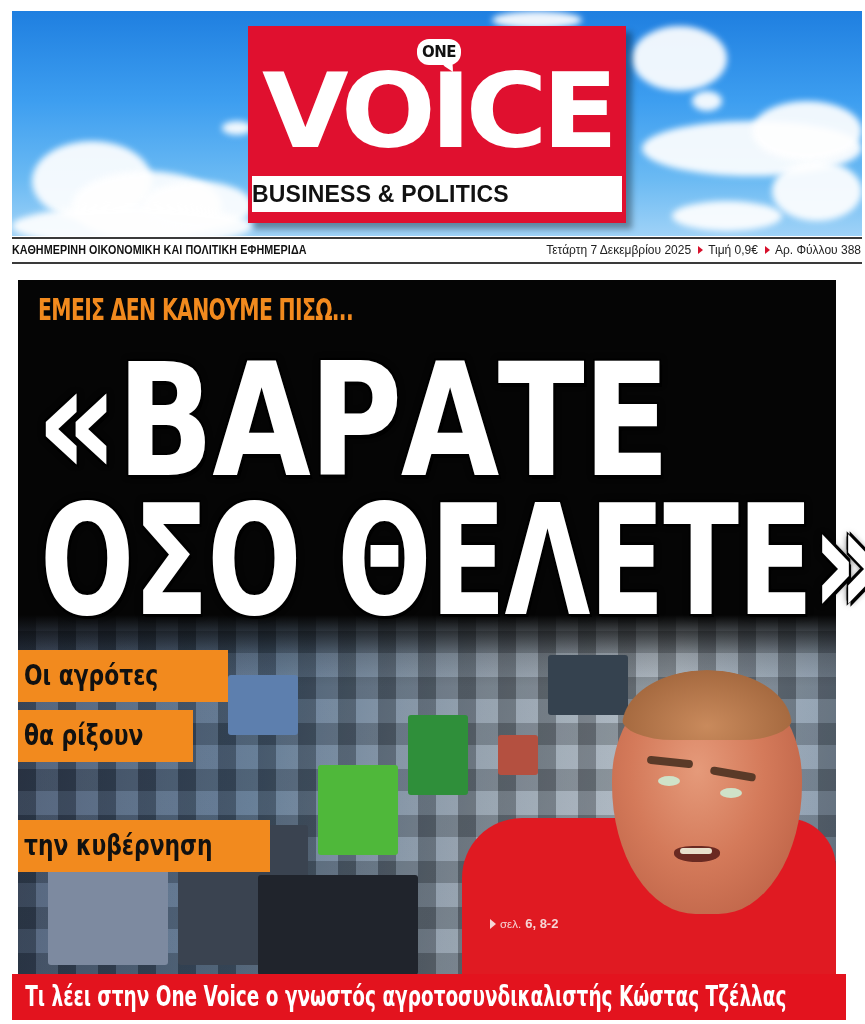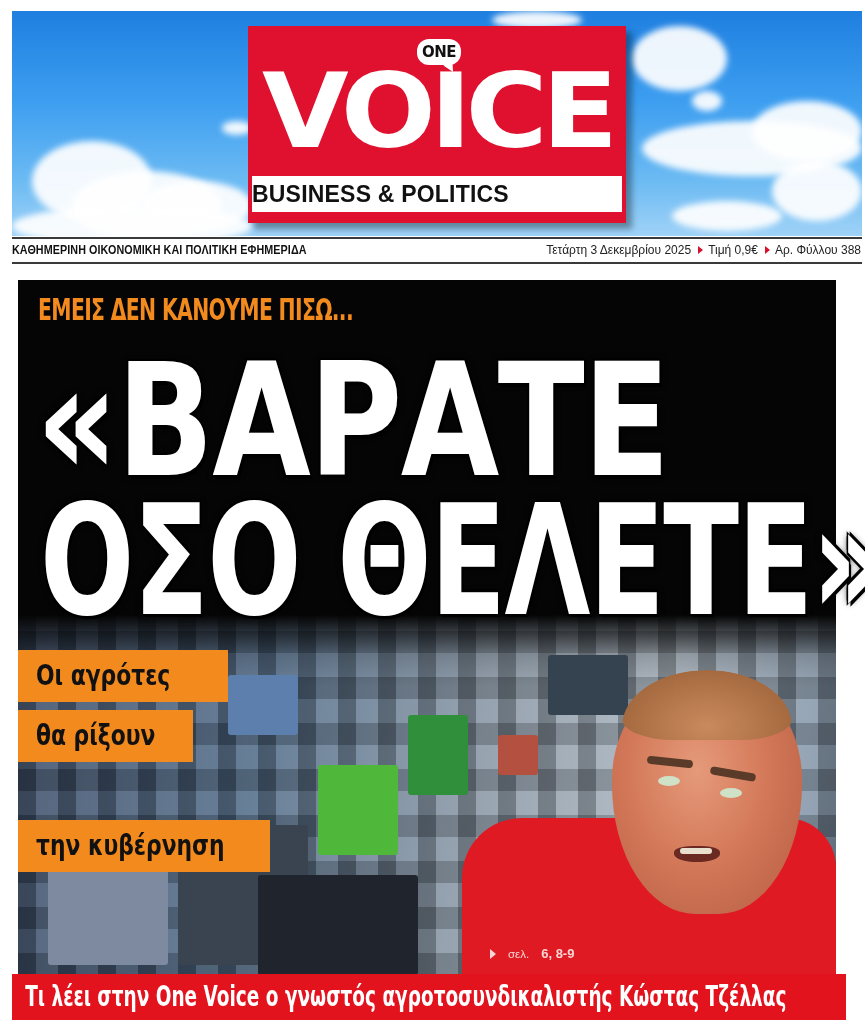--- a/index.html
+++ b/index.html
@@ -83,21 +83,21 @@
       color: #ffffff; line-height: 1; white-space: nowrap;
       text-shadow: 3px 3px 0 #000, -2px -2px 0 #000, 2px -2px 0 #000, -2px 2px 0 #000, 0 0 8px rgba(0,0,0,0.9);
       transform-origin: left top;
     }
     .hl1 { left: 36px; top: 342px; font-size: 150px; transform: scaleX(0.85) scaleY(1.05); letter-spacing: -2px; }
     .hl2 { left: 40px; top: 484px; font-size: 150px; transform: scaleX(0.74) scaleY(1.02); letter-spacing: -2px; }
 
     .side-box {
       position: absolute; left: 18px; height: 52px; background: #f28a1e;
       font-family: "DejaVu Sans", sans-serif; font-weight: bold; font-size: 28px; line-height: 52px;
-      color: #111; padding-left: 18px; white-space: nowrap;
+      color: #111; padding-left: 6px; white-space: nowrap;
     }
     .side-box span { display: inline-block; transform: scaleX(0.78); transform-origin: left center; }
 
     
     .portrait {
       position: absolute; left: 462px; top: 648px; width: 374px; height: 326px; overflow: hidden;
     }
     .shirt {
       position: absolute; left: 0; top: 170px; width: 374px; height: 160px;
       background: #e01a22; border-radius: 60px 50px 0 0;
@@ -111,21 +111,21 @@
       position: absolute; left: 160px; top: 22px; width: 170px; height: 70px;
       background: radial-gradient(ellipse at 50% 80%, #c98a5c 0%, #a66a40 70%, transparent 71%);
       border-radius: 50% 50% 30% 30%;
     }
     .eye { position: absolute; width: 22px; height: 10px; background: #cfe2c8; border-radius: 50%; }
     .brow { position: absolute; height: 8px; background: #5a3a28; border-radius: 4px; }
     .mouth { position: absolute; left: 212px; top: 198px; width: 46px; height: 16px; background: #6a2a22; border-radius: 40% 40% 50% 50%; }
     .teeth { position: absolute; left: 218px; top: 200px; width: 32px; height: 6px; background: #e8e0cc; border-radius: 3px; }
 
     .page-ref {
-      position: absolute; left: 490px; top: 946px; display: flex; align-items: center; gap: 12px;
+      position: absolute; left: 490px; top: 916px; display: flex; align-items: center; gap: 4px;
       font-family: "Liberation Sans", sans-serif; font-size: 11.5px; color: #f6d6d6;
     }
     .page-ref .tri { width: 0; height: 0; border-top: 5px solid transparent; border-bottom: 5px solid transparent; border-left: 6px solid #f6d6d6; }
     .page-ref b { font-weight: bold; font-size: 13px; }
 
     .bottom-bar {
       position: absolute; left: 12px; top: 974px; width: 834px; height: 46px;
       background: #e3131e;
       font-family: "DejaVu Sans", sans-serif; font-weight: bold; font-size: 28px; line-height: 46px;
       color: #ffffff; white-space: nowrap; overflow: hidden;
@@ -151,21 +151,21 @@
 </div>
 
 <div class="logo-box"></div>
 <div class="logo-one">ONE</div>
 <div class="logo-voice">VOICE</div>
 <div class="logo-sub">BUSINESS &amp; POLITICS</div>
 
 <div class="rule" style="top:237px;"></div>
 <div class="tagline">ΚΑΘΗΜΕΡΙΝΗ ΟΙΚΟΝΟΜΙΚΗ ΚΑΙ ΠΟΛΙΤΙΚΗ ΕΦΗΜΕΡΙΔΑ</div>
 <div class="issue-info">
-  <span>Τετάρτη 3 Δεκεμβρίου 2025</span>
+  <span>Τετάρτη 7 Δεκεμβρίου 2025</span>
   <span class="bullet-red"></span>
   <span>Τιμή 0,9€</span>
   <span class="bullet-red"></span>
   <span>Αρ. Φύλλου 388</span>
 </div>
 <div class="rule" style="top:262px;height:1.5px;"></div>
 
 <div class="main-panel">
   <div class="photo-bg">
     <div class="tractor" style="left:300px;top:150px;width:80px;height:90px;background:#4fb83a;"></div>
@@ -201,18 +201,18 @@
   <div class="brow" style="left:248px;top:122px;width:46px;transform:rotate(10deg);"></div>
   <div class="eye" style="left:196px;top:128px;"></div>
   <div class="eye" style="left:258px;top:140px;"></div>
   <div class="mouth"></div>
   <div class="teeth"></div>
 </div>
 
 <div class="page-ref">
   <span class="tri"></span>
   <span>σελ.</span>
-  <b>6, 8-9</b>
+  <b>6, 8-2</b>
 </div>
 
 <div class="bottom-bar">
   <span>Τι λέει στην One Voice ο γνωστός αγροτοσυνδικαλιστής Κώστας Τζέλλας</span>
 </div>
 
 </body></html>

